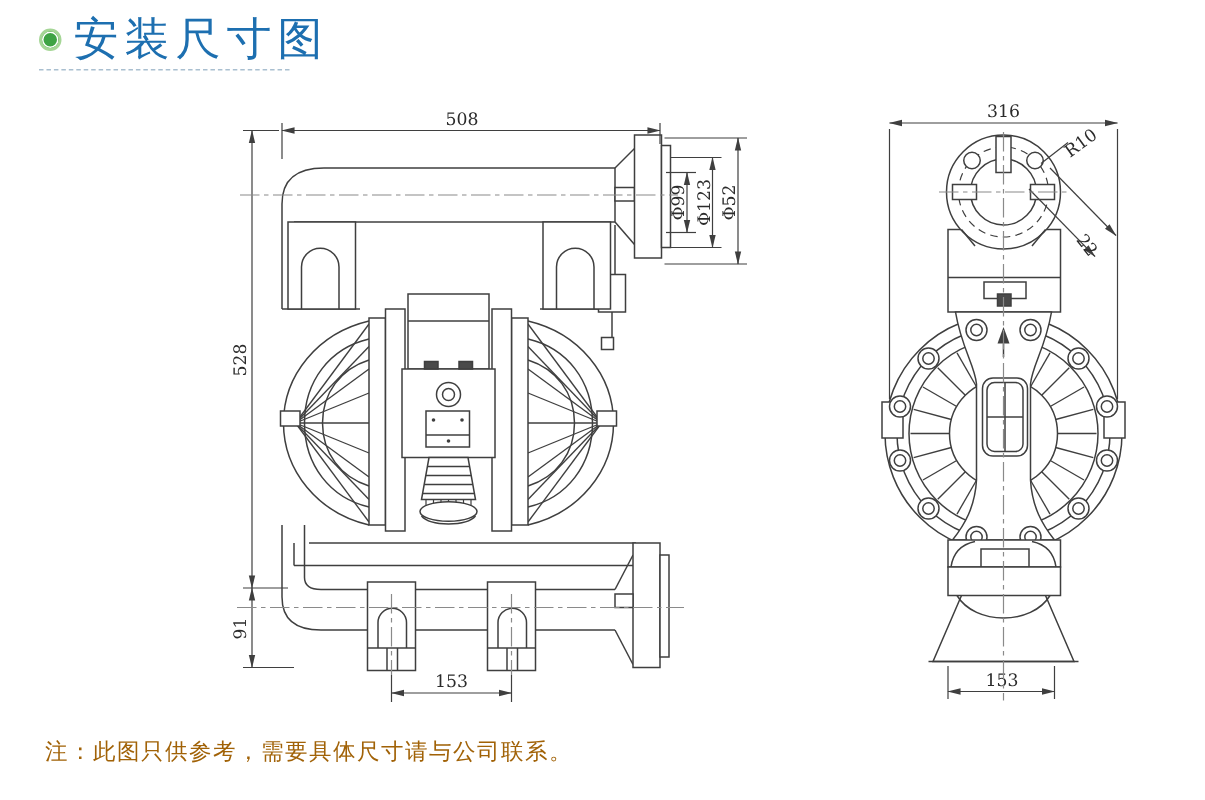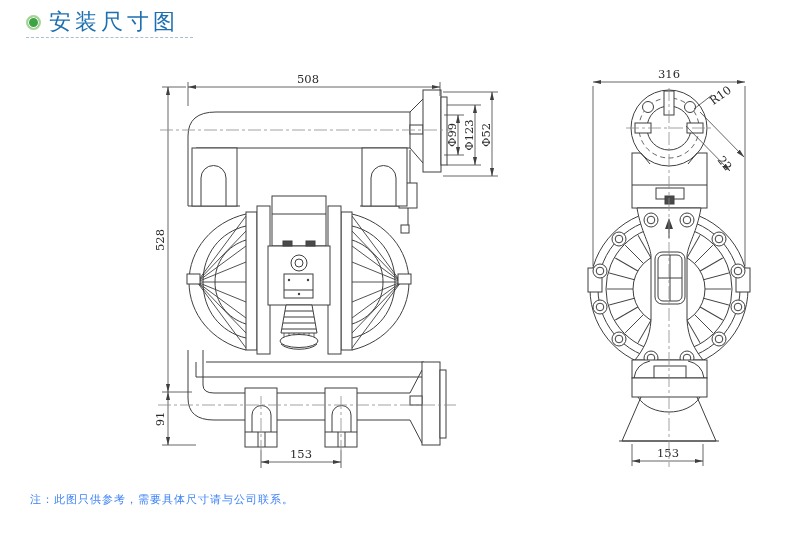--- a/index.html
+++ b/index.html
@@ -2,23 +2,23 @@
 <html><head>
 <meta charset="utf-8">
 <style>
   html,body{margin:0;padding:0;background:#fff;}
   .page{position:relative;width:803px;height:533px;background:#fff;overflow:hidden;
         font-family:"Liberation Sans",sans-serif;}
   .header{position:absolute;left:26px;top:10px;width:300px;}
   .title-row{display:flex;align-items:center;gap:8px;}
   .bullet{width:11px;height:11px;border-radius:50%;background:#3ea344;
           border:2px solid #a5d696;box-shadow:0 0 0 1px #fff inset;flex:0 0 auto;}
-  .title{font-size:22px;letter-spacing:4px;color:#1d6fb0;line-height:1.1;}
+  .title{font-size:30px;letter-spacing:4px;color:#1d6fb0;line-height:1.1;}
   .title-underline{margin-top:3px;width:167px;border-bottom:1px dashed #a9bfd0;height:0;}
-  .note{position:absolute;left:30px;top:492px;font-size:11px;color:#3b82f6;letter-spacing:1px;font-family:Liberation Mono, monospace;}
+  .note{position:absolute;left:30px;top:492px;font-size:15px;color:#a16207;letter-spacing:1px;font-family:Liberation Mono, monospace;}
   svg{position:absolute;left:0;top:0;}
   svg text{font-family:"DejaVu Serif","Liberation Serif",serif;font-size:11.5px;
            fill:#2b2b2b;text-anchor:middle;stroke:none;}
 </style>
 </head>
 <body>
 
 <div class="page">
 
   <div class="header">

